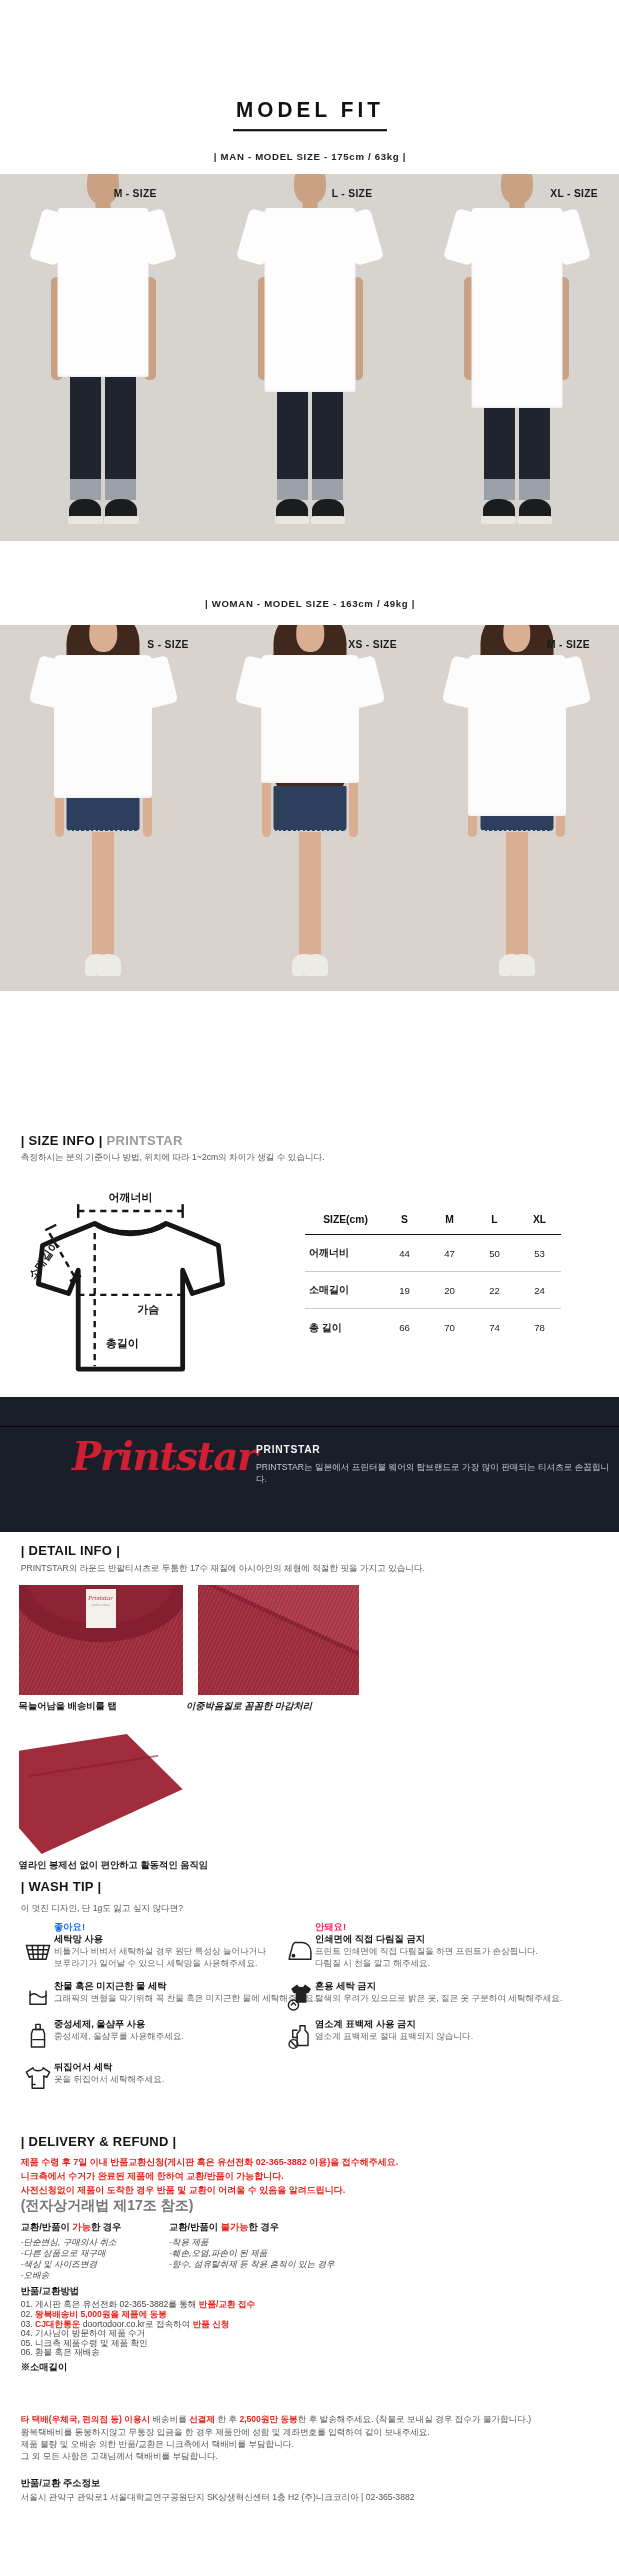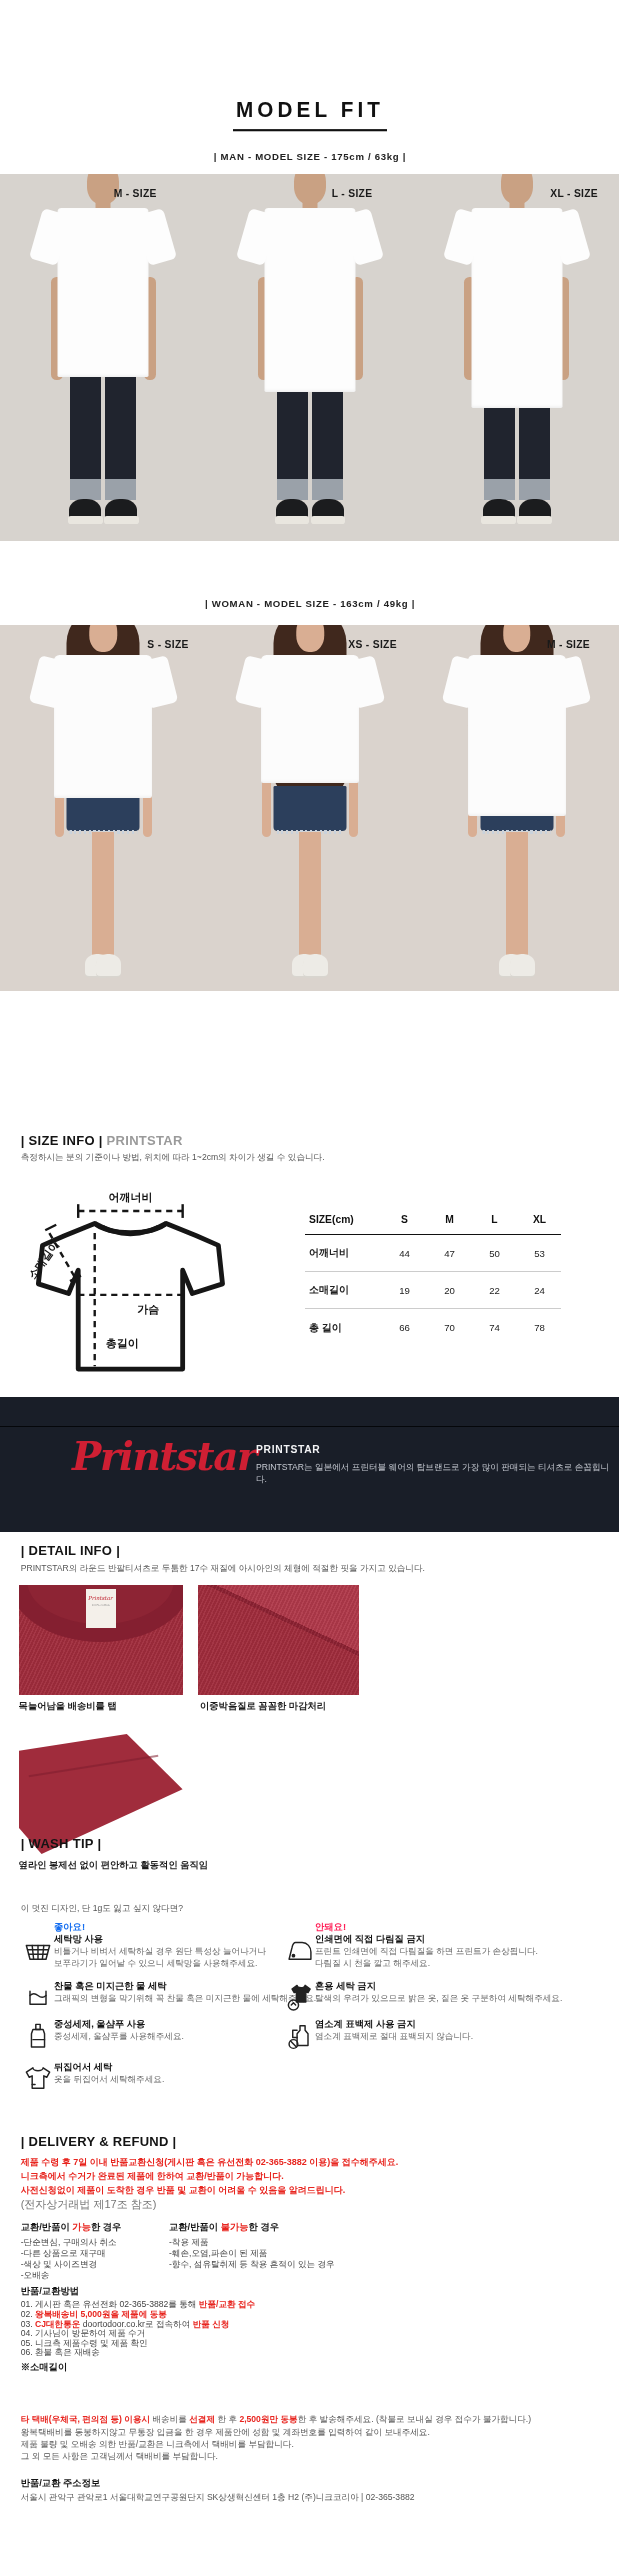--- a/index.html
+++ b/index.html
@@ -58,21 +58,21 @@
            background:#fcfcfc; border-radius:5.5px 5.5px 2.1px 2.1px; box-shadow:inset 0 -1.4px 2.8px rgba(0,0,0,.05); }
   .w-tee::before, .w-tee::after { content:""; position:absolute; top:2.8px; width:30px; height:48px; background:#fcfcfc; border-radius:5.5px; }
   .w-tee::before { left:-20.7px; transform:rotate(14deg); }
   .w-tee::after  { right:-20.7px; transform:rotate(-14deg); }
 
   
   .size-table { position:absolute; left:305px; top:1205px; width:256px; }
   .st-row { display:grid; grid-template-columns:77px 45px 45px 45px 45px; align-items:center; }
   .st-head { height:30px; font-size:10.3px; font-weight:800; color:#111; }
   .st-head > div { text-align:center; }
-  .st-head > div:first-child { text-align:left; padding-left:4.1px; }
+  .st-head > div:first-child { text-align:center; padding-left:4.1px; }
   .st-sep { border-bottom:1.4px solid #111; }
   .st-data { height:37px; font-size:9.6px; color:#222; border-bottom:0.7px solid #ccc; }
   .st-data:last-child { border-bottom:none; }
   .st-data > div { text-align:center; }
   .st-data > div:first-child { text-align:left; font-weight:700; font-size:10px; padding-left:4.1px; }
 
   
   .banner { position:absolute; left:0; top:1397px; width:620px; height:135px; background:#191e28; }
   .banner-seam { position:absolute; left:0; top:29px; width:620px; height:1.4px; background:#05070a; }
   .banner-logo { position:absolute; left:72px; top:36px; font-family:"DejaVu Serif", serif; font-style:italic; font-weight:700;
@@ -98,23 +98,23 @@
   
   .wash-label { font-size:9.3px; font-weight:800; }
   .wash-item-title { font-size:9.3px; font-weight:700; color:#151515; }
   .wash-line { font-size:8.6px; color:#666; }
   .wash-icon { position:absolute; width:32px; height:32px; }
   .wash-icon svg { width:100%; height:100%; stroke:#222; stroke-width:2; fill:none; stroke-linejoin:round; stroke-linecap:round; }
 
   
   .red { color:#e8251f; }
   .dv-red-line { font-size:9px; font-weight:700; color:#e8251f; }
-  .dv-gray { font-size:11px; color:#777; }
+  .dv-gray { font-size:14px; color:#777;font-weight:bold; }
   .dv-col-title { font-size:9.3px; font-weight:800; color:#151515; }
-  .dv-item { font-size:8.6px; color:#444; }
+  .dv-item { font-size:8.6px; color:#444;font-style:italic; }
   .dv-step { font-size:8.6px; color:#444;text-align:center; }
   .dv-step .red, .dv-note .red { font-weight:700; }
   .dv-note { font-size:8.6px; color:#555; }
   .addr-line { font-size:8.6px; color:#555; }
 </style>
 </head>
 <body>
 
 <div id="page">
 
@@ -304,29 +304,29 @@
     <div class="d-collar"></div>
     <div class="d-tag">
       <span>Printstar</span><small>100% cotton</small>
     </div>
   </div>
   <div class="dphoto" style="left:198px; top:1585px; width:161px; height:110px;">
     <div class="d-seam2"></div>
     <div class="d-rib"></div>
   </div>
   <div class="abs d-caption" style="left:18.6px; top:1700px;">목늘어남을 배송비를 탭</div>
-  <div class="abs d-caption" style="left:200px; top:1700px;">이중박음질로 꼼꼼한 마감처리</div>
+  <div class="abs d-caption" style="left:186px; top:1700px;font-style:italic;">이중박음질로 꼼꼼한 마감처리</div>
 
   <div class="abs" style="left:18.6px; top:1734px; width:164px; height:120px; background:#fff; overflow:hidden;">
     <div class="dp3-shape"></div>
     <div class="dp3-line"></div>
   </div>
   <div class="abs d-caption" style="left:18.6px; top:1859px;">옆라인 봉제선 없이 편안하고 활동적인 움직임</div>
 
-  <div class="abs sec-head" style="left:20.7px; top:1836px;">| WASH TIP |</div>
+  <div class="abs sec-head" style="left:20.7px; top:1879px;">| WASH TIP |</div>
   <div class="abs sec-sub" style="left:20.7px; top:1903px;">이 멋진 디자인, 단 1g도 잃고 싶지 않다면?</div>
 
   <div class="abs wash-label" style="left:54px; top:1921px; color:#156ef0;">좋아요!</div>
   <div class="abs wash-label" style="left:315px; top:1921px; color:#ff1e56;">안돼요!</div>
 
   <div class="wash-icon" style="left:22px; top:1936px;">
     <svg viewBox="0 0 44 44">
         <path d="M6 13 h32 l-5 19 h-22 z"></path>
         <line x1="14" y1="13" x2="16" y2="32"></line>
         <line x1="22" y1="13" x2="22" y2="32"></line>

